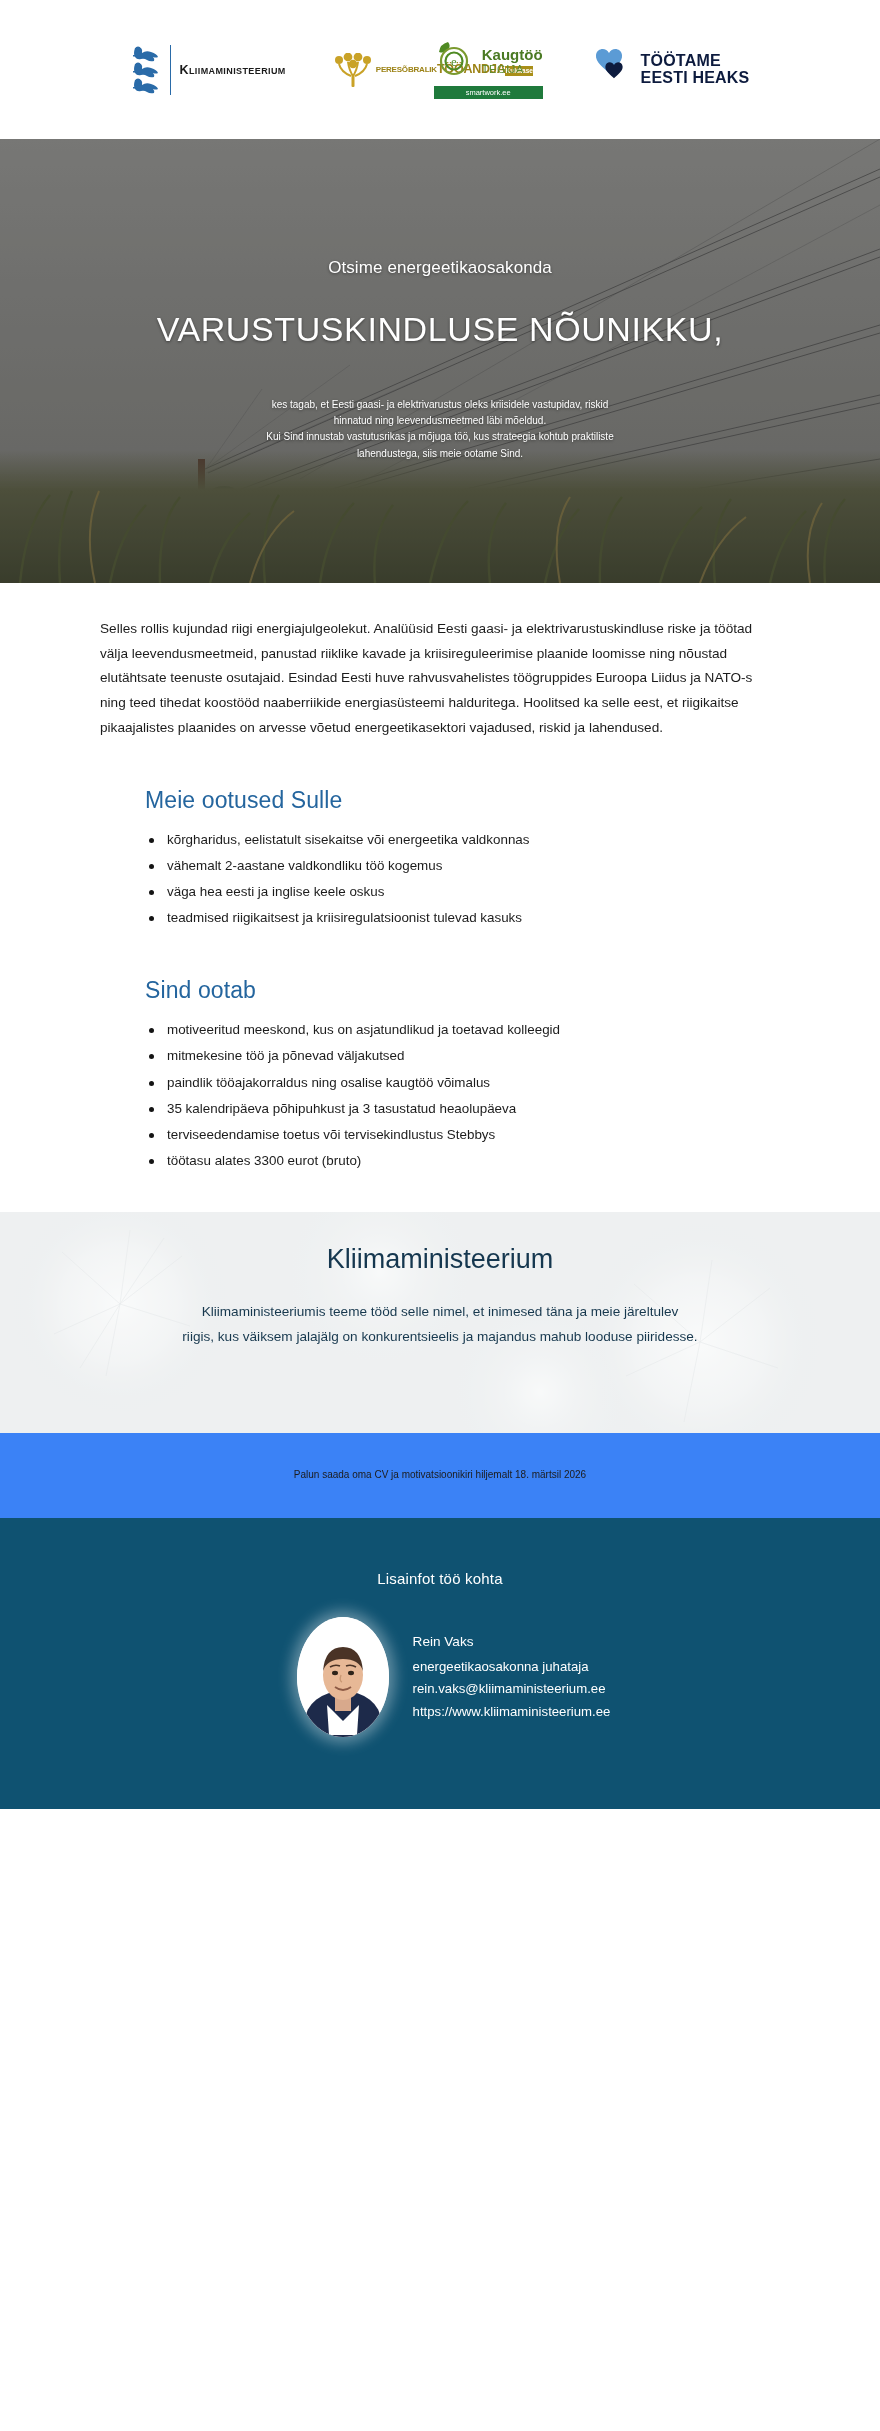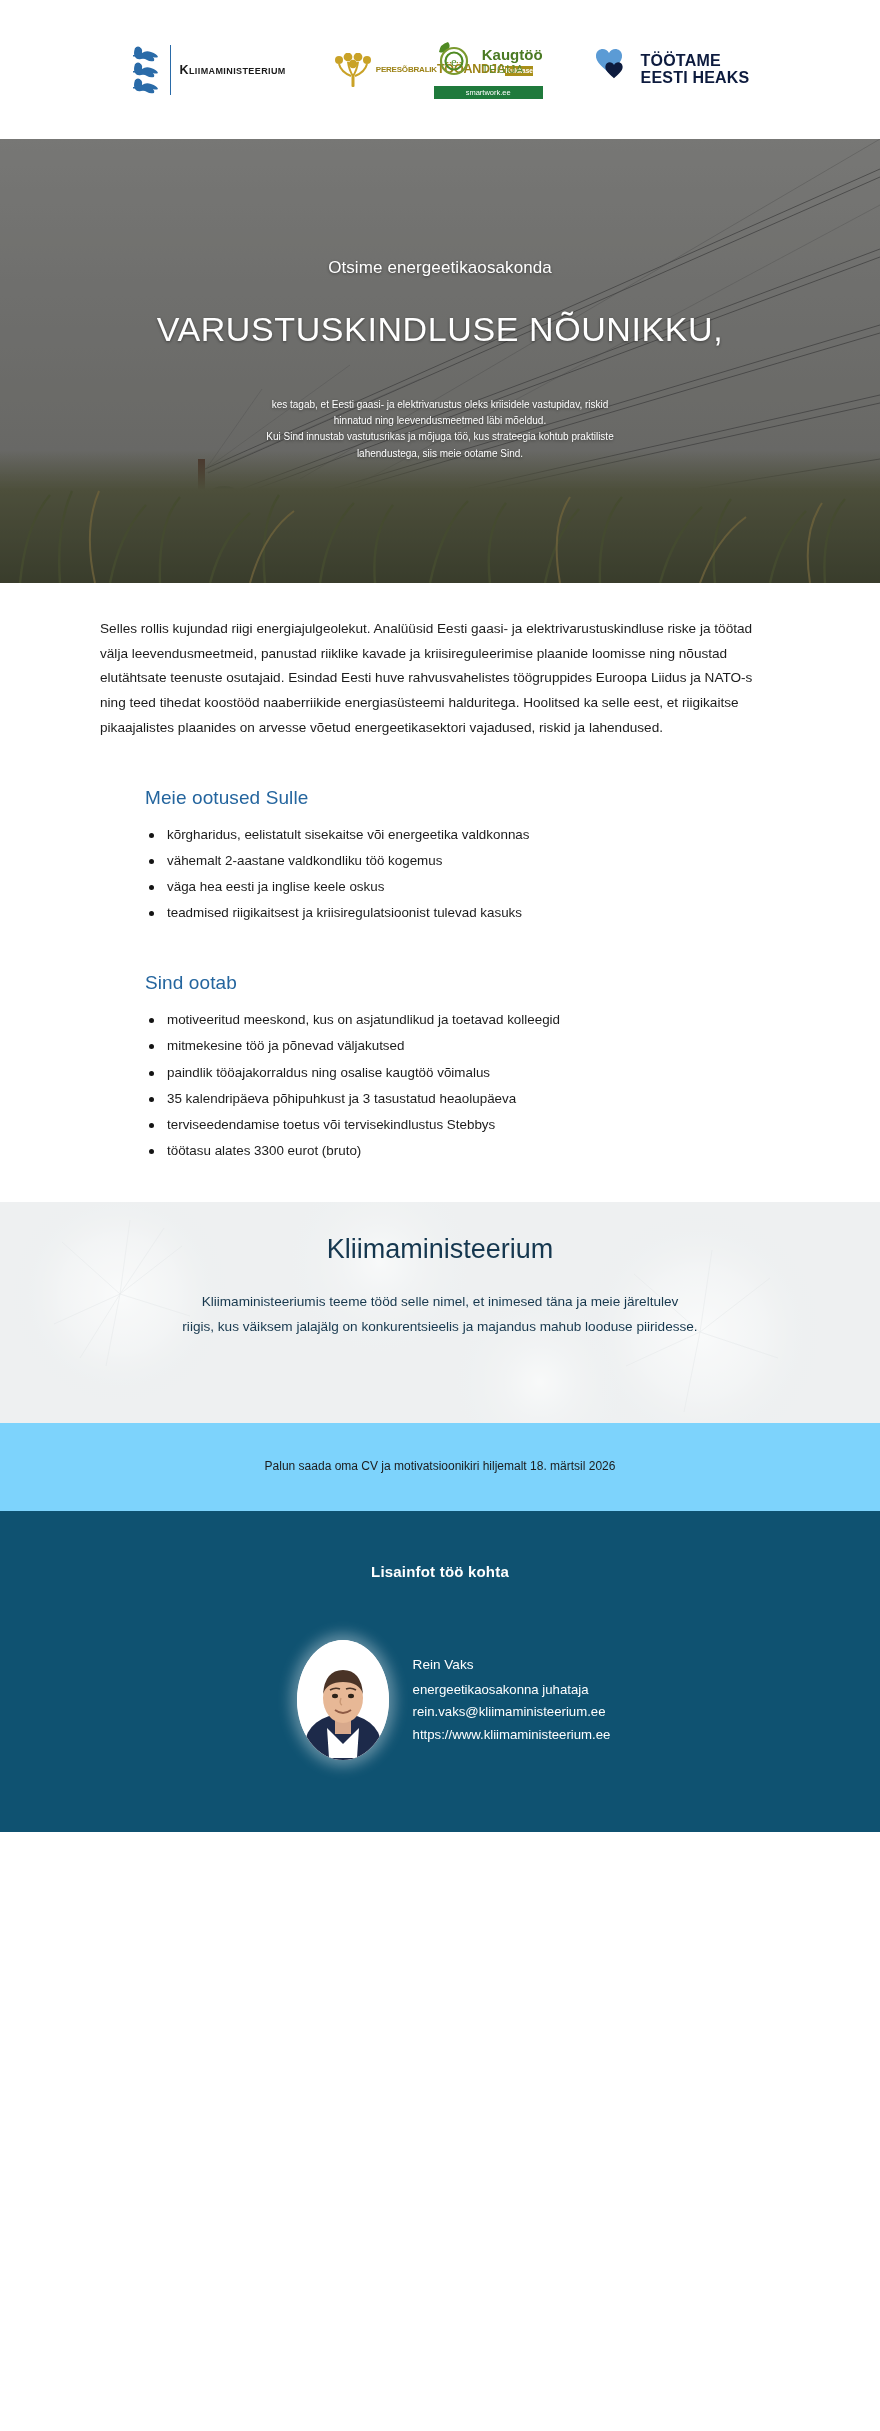--- a/index.html
+++ b/index.html
@@ -140,21 +140,21 @@
   .intro {
     max-width: 680px;
     margin: 0 auto;
     font-size: 13.6px;
     line-height: 1.82;
     color: #1c1c1c;
   }
   .section { max-width: 700px; margin: 0 auto; padding-left: 55px; }
   .sec-head {
     color: #24659e;
-    font-size: 19px;
+    font-size: 23px;
     font-weight: 400;
     margin-top: 46px;
     margin-bottom: 13px;
     letter-spacing: .1px;
   }
   ul.blist { list-style: none; }
   ul.blist li {
     position: relative;
     padding-left: 22px;
     font-size: 13.4px;
@@ -190,39 +190,39 @@
   .band-text {
     margin: 24px auto 0;
     max-width: 690px;
     font-size: 13.6px;
     line-height: 1.85;
     color: #17384e;
   }
 
   
   .deadline {
-    background: #7dd3fc;
+    background: #3b82f6;
     text-align: center;
     padding: 36px 0 38px;
-    font-size: 12px;
+    font-size: 10px;
     color: #1c1c1c;
   }
 
   
   .footer {
     background: #0f5271;
     color: #ffffff;
     padding: 52px 0 72px;
   }
   .footer-title {
     text-align: center;
     font-size: 15px;
-    font-weight: 700;
+    font-weight: 400;
     letter-spacing: .2px;
-    margin-bottom: 60px;
+    margin-bottom: 30px;
   }
   .contact {
     display: flex;
     align-items: center;
     justify-content: center;
     gap: 24px;
     padding-left: 27px;
   }
   .avatar {
     width: 92px; height: 120px;

